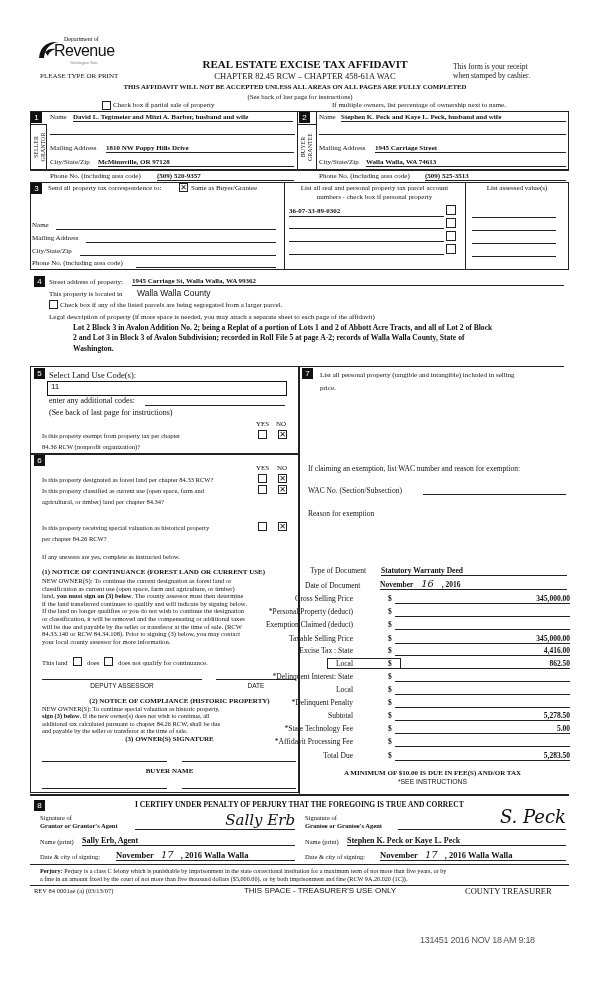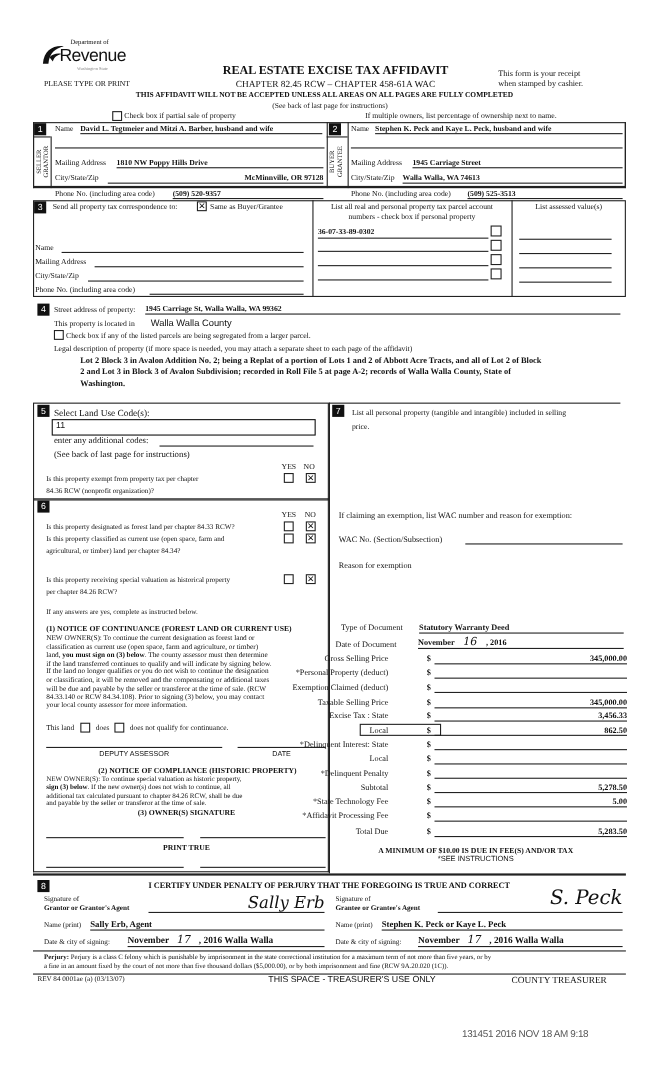--- a/index.html
+++ b/index.html
@@ -58,21 +58,21 @@
 <div class="rot" style="left:33px;top:166px;width:38px;">
   <div>SELLER</div>
     <div>GRANTOR</div>
 </div>
 <div class="abs" style="left:50px;top:113px;">Name</div>
 <div class="abs b" style="left:73px;top:113px;width:220px;border-bottom:1px solid #222;">David L. Tegtmeier and Mitzi A. Barber, husband and wife</div>
 <div class="uline" style="left:50px;top:134px;width:245px;"></div>
 <div class="abs" style="left:50px;top:144px;">Mailing Address</div>
 <div class="abs b" style="left:106px;top:144px;width:188px;border-bottom:1px solid #222;">1810 NW Poppy Hills Drive</div>
 <div class="abs" style="left:50px;top:158px;">City/State/Zip</div>
-<div class="abs b" style="left:98px;top:158px;width:196px;border-bottom:1px solid #222;text-align:right;">McMinnville, OR  97128</div>
+<div class="abs b" style="left:98px;top:158px;width:196px;border-bottom:1px solid #222;">McMinnville, OR  97128</div>
 <div class="abs" style="left:50px;top:172px;">Phone No. (including area code)</div>
 <div class="abs b" style="left:157px;top:172px;width:137px;border-bottom:1px solid #222;">(509) 520-9357</div>
 
 <div class="sec-num" style="left:299px;top:112px;">2</div>
 <div class="rot" style="left:300px;top:166px;width:38px;">
   <div>BUYER</div>
     <div>GRANTEE</div>
 </div>
 <div class="abs" style="left:319px;top:113px;">Name</div>
 <div class="abs b" style="left:341px;top:113px;width:225px;border-bottom:1px solid #222;">Stephen K. Peck and Kaye L. Peck, husband and wife</div>
@@ -189,21 +189,21 @@
 <div class="abs b c" style="left:52px;top:697px;width:255px;font-size:7px;">(2) NOTICE OF COMPLIANCE (HISTORIC PROPERTY)</div>
 <div class="abs" style="left:42px;top:705px;width:255px;font-size:6.4px;line-height:7.4px;">
   <div>NEW OWNER(S): To continue special valuation as historic property,</div>
   <div><b>sign (3) below</b><span>. If the new owner(s) does not wish to continue, all</span></div>
   <div>additional tax calculated pursuant to chapter 84.26 RCW, shall be due</div>
   <div>and payable by the seller or transferor at the time of sale.</div>
 </div>
 <div class="abs b c" style="left:42px;top:735px;width:255px;font-size:7px;">(3) OWNER(S) SIGNATURE</div>
 <div class="uline" style="left:42px;top:761px;width:125px;"></div>
 <div class="uline" style="left:182px;top:761px;width:114px;"></div>
-<div class="abs b c" style="left:42px;top:767px;width:255px;font-size:7px;">PRINT TRUE</div>
+<div class="abs b c" style="left:42px;top:767px;width:255px;font-size:7px;">BUYER NAME</div>
 <div class="uline" style="left:42px;top:788px;width:125px;"></div>
 <div class="uline" style="left:182px;top:788px;width:114px;"></div>
 
 <div class="sec-num" style="left:302px;top:368px;">7</div>
 <div class="abs" style="left:320px;top:371px;font-size:7px;">List all personal property (tangible and intangible) included in selling</div>
 <div class="abs" style="left:320px;top:384px;font-size:7px;">price.</div>
 <div class="abs" style="left:310px;top:395px;width:250px;height:65px;"></div>
 <div class="abs" style="left:308px;top:464px;font-size:7.5px;">If claiming an exemption, list WAC number and reason for exemption:</div>
 <div class="abs" style="left:308px;top:486px;font-size:7.5px;">WAC No. (Section/Subsection)</div>
 <div class="uline" style="left:423px;top:494px;width:143px;"></div>
@@ -235,21 +235,21 @@
   <span class="val"></span>
 </div>
 <div class="amt-row" style="top:634px;">
   <span class="lbl">Taxable Selling Price</span>
   <span class="dol">$</span>
   <span class="val">345,000.00</span>
 </div>
 <div class="amt-row" style="top:646px;">
   <span class="lbl">Excise Tax : State</span>
   <span class="dol">$</span>
-  <span class="val">3,456.33</span>
+  <span class="val">4,416.00</span>
 </div>
 <div class="abs" style="left:327px;top:658px;width:74px;height:11px;border:1px solid #222;"></div>
 <div class="amt-row" style="top:659px;">
   <span class="lbl">Local</span>
   <span class="dol">$</span>
   <span class="val">862.50</span>
 </div>
 <div class="amt-row" style="top:672px;">
   <span class="lbl">*Delinquent Interest:  State</span>
   <span class="dol">$</span>

